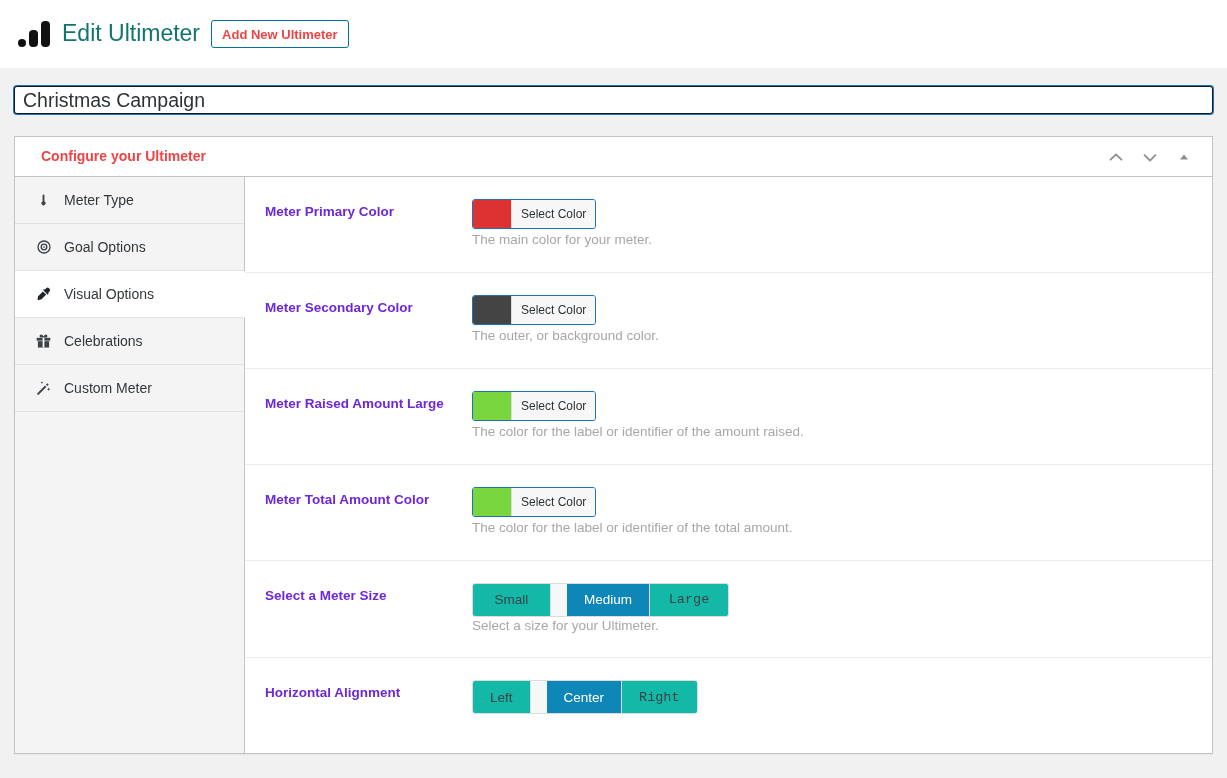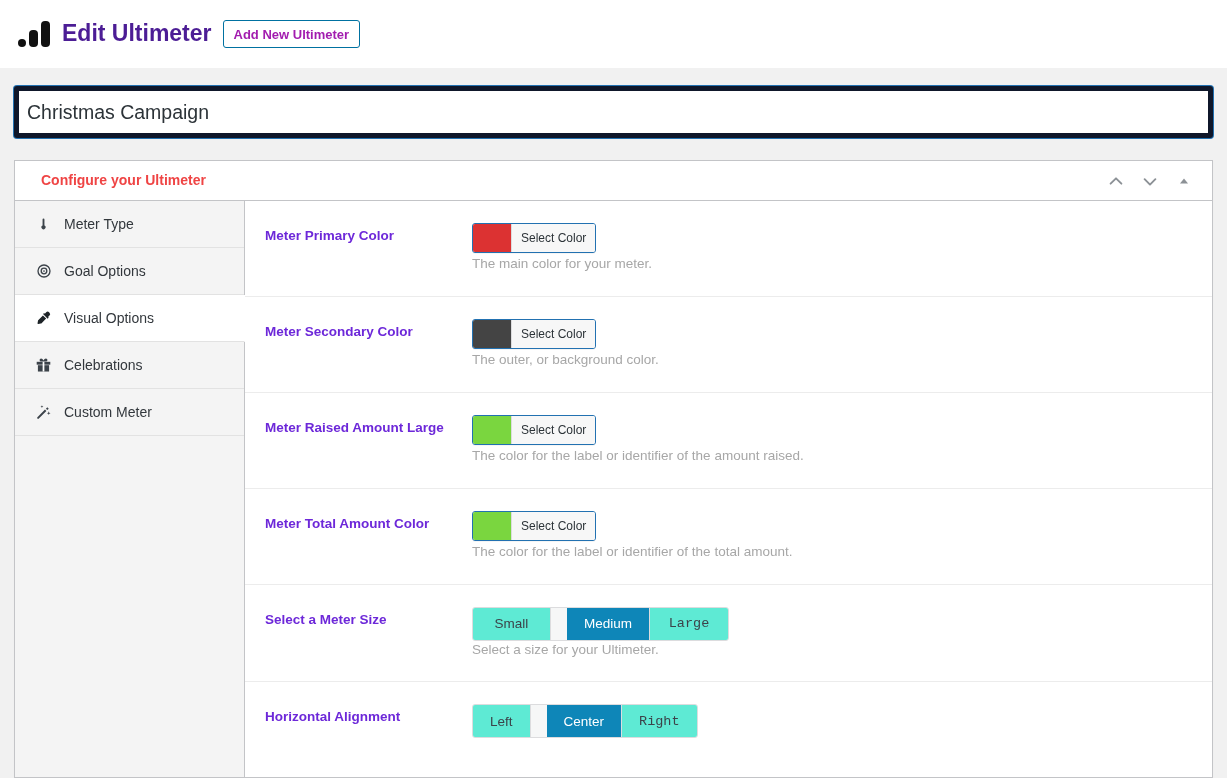--- a/index.html
+++ b/index.html
@@ -39,32 +39,32 @@
     background: #111111;
     border-radius: 4px;
     display: block;
   }
   .brand-icon .bar.b1 { width: 8px; height: 8px; border-radius: 50%; }
   .brand-icon .bar.b2 { width: 9px; height: 17px; }
   .brand-icon .bar.b3 { width: 9px; height: 26px; }
 
   .page-title {
     font-size: 23px;
-    font-weight: 700;
-    color: #4c1d95;
+    font-weight: 400;
+    color: #0f766e;
     line-height: 1.3;
     margin: 0 11px 0 0;
     white-space: nowrap;
   }
   .page-title-action {
     font-size: 13px;
     line-height: 2.15384615;
     padding: 0 10px;
     height: 28px;
-    color: #a21caf;
+    color: #ef4444;
     border: 1px solid #0071a1;
     background: #f6f7f7;
     border-radius: 3px;
     font-weight: 600;
     cursor: pointer;
     white-space: nowrap;
     background: #ffffff;
     font-family: "Liberation Sans", sans-serif;
   }
 
@@ -72,27 +72,27 @@
   .wrap {
     padding: 18px 14px 0 14px;
   }
 
   
   .title-input-holder {
     margin-bottom: 22px;
   }
   input.post-title {
     width: 100%;
-    height: 52px;
+    height: 28px;
     padding: 3px 8px;
     font-size: 1.5em;
     line-height: 100%;
     background-color: #fff;
     outline: none;
-    border: 5px solid #0f172a;
+    border: 1px solid #0f172a;
     box-shadow: 0 0 0 1px #2271b1;
     border-radius: 3px;
     color: #2c3338;
     font-family: "Liberation Sans", sans-serif;
     caret-color: #2c3338;
   }
 
   
   .postbox {
     background: #ffffff;
@@ -249,21 +249,21 @@
     background: #f6f7f7;
   }
   .btn-group .opt {
     padding: 0 17px;
     height: 32px;
     display: inline-flex;
     align-items: center;
     justify-content: center;
     font-size: 13.5px;
     color: #3c434a;
-    background: #5eead4;
+    background: #14b8a6;
     border-right: 1px solid #dcdcde;
     cursor: pointer;
     white-space: nowrap;
     user-select: none;
   }
   .btn-group .opt:last-child { border-right: none; font-family: Liberation Mono, monospace; }
   .btn-group .opt.selected {
     background: #0e86b8;
     color: #ffffff;
     margin-left: 16px;

